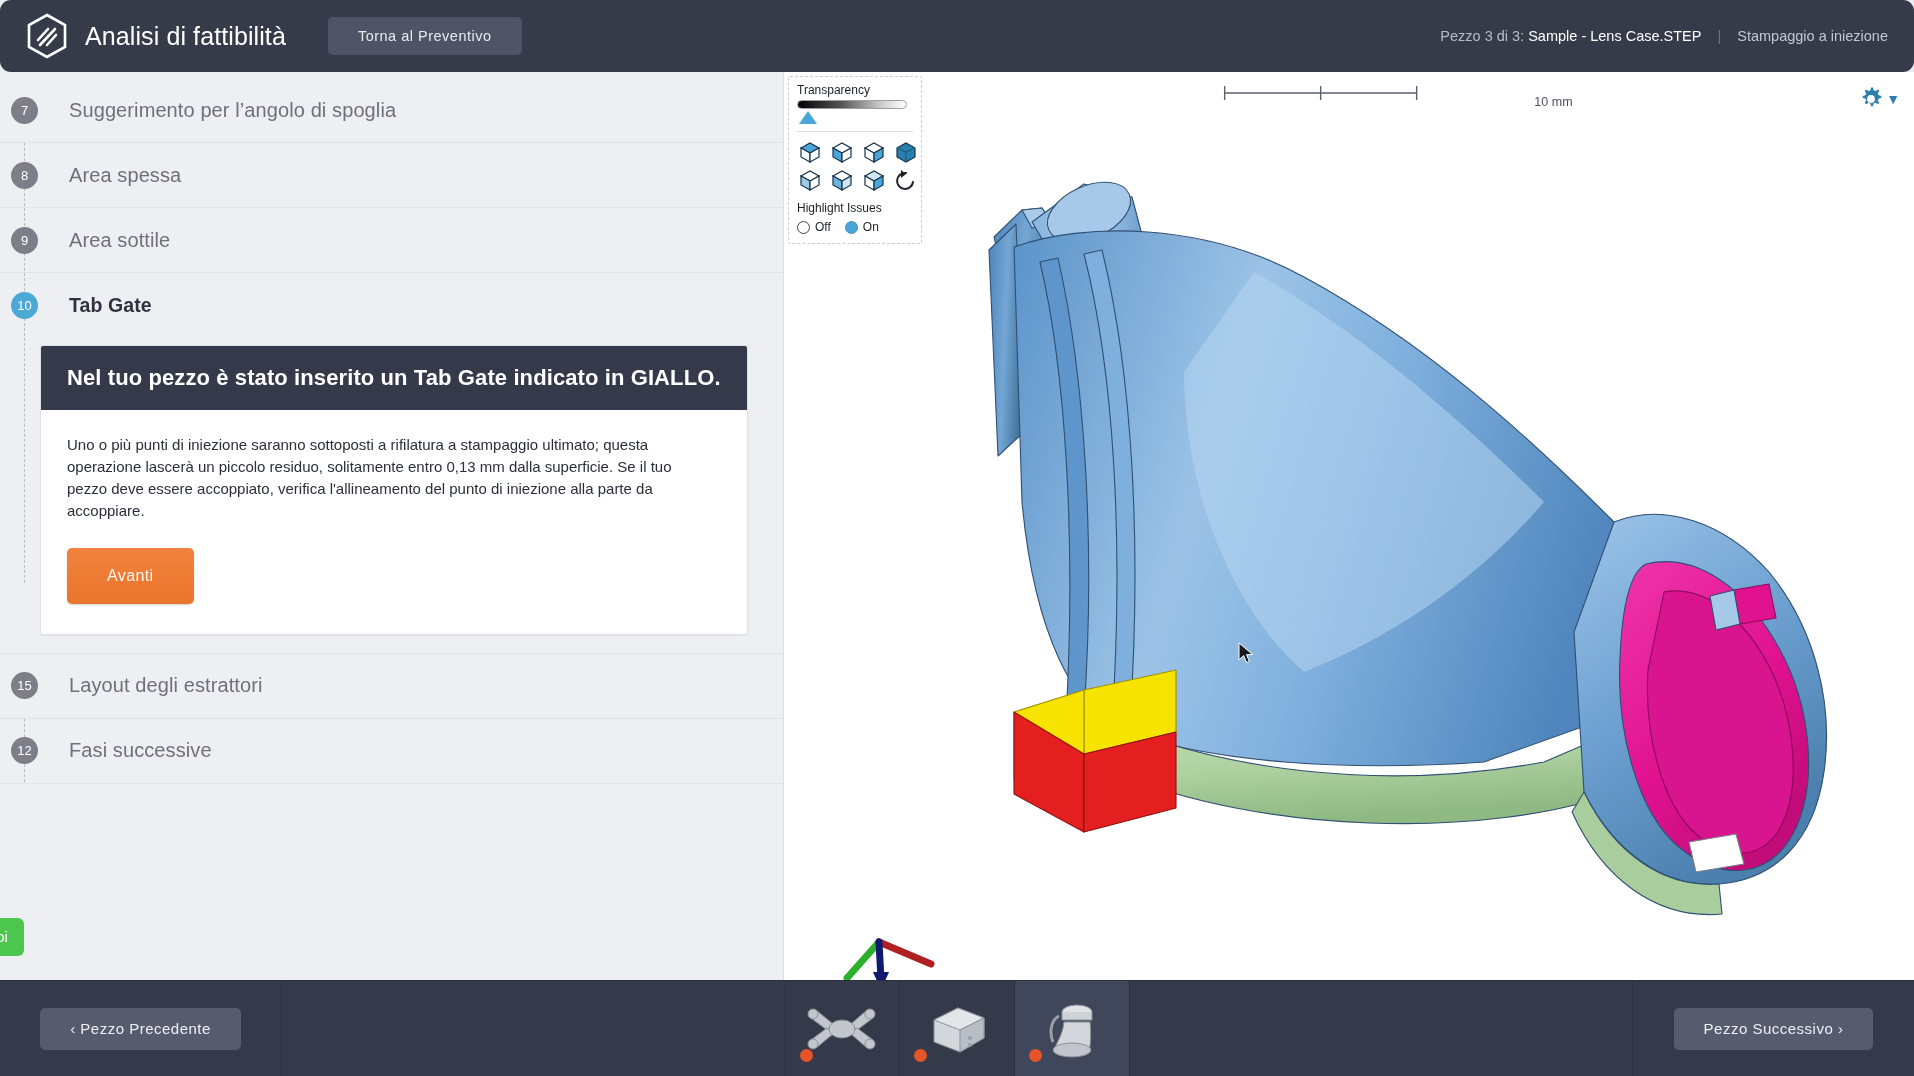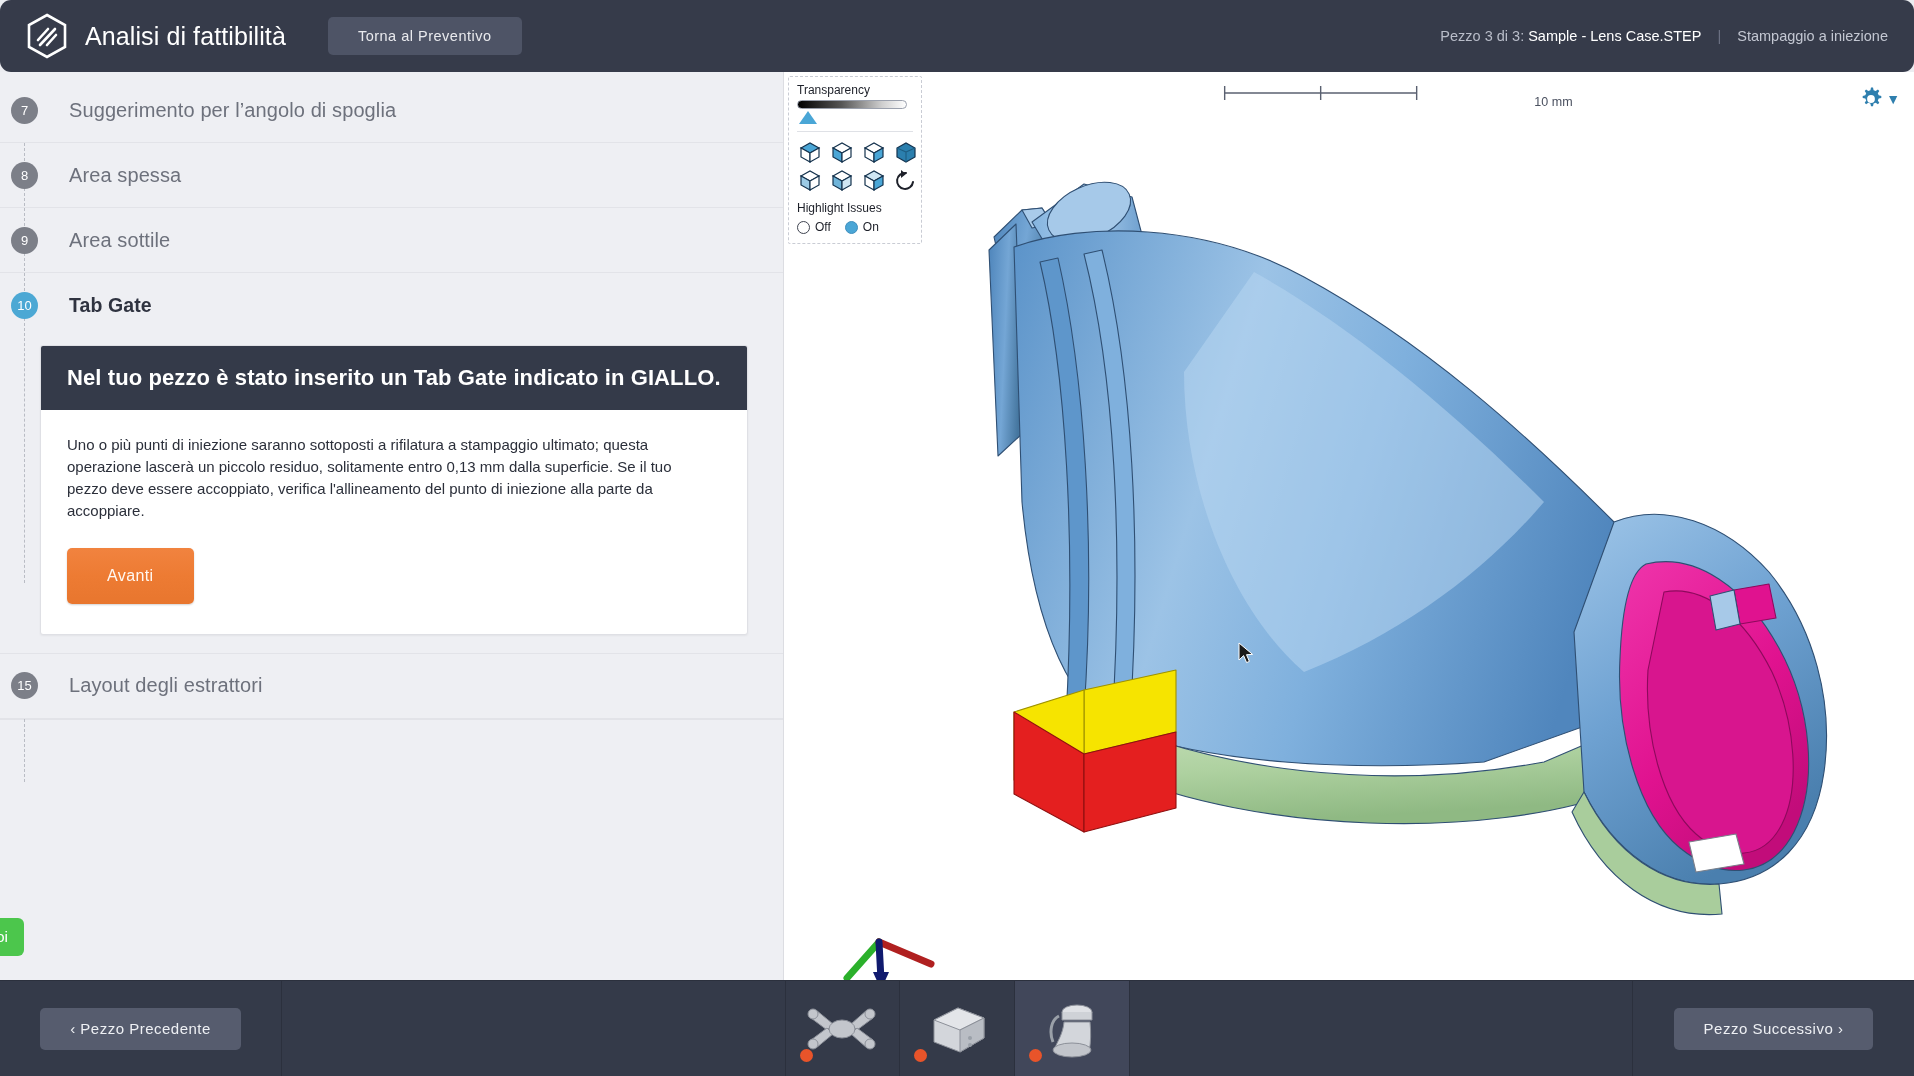--- a/index.html
+++ b/index.html
@@ -250,20 +250,26 @@
         <div class="step-row">
           <div class="bullet">15</div>
           <div class="step-label">Layout degli estrattori</div>
         </div>
       </div>
       <div class="divider"></div>
       <div style="position:relative;height:0;">
         <div class="connector" style="top:0;height:63px;"></div>
       </div>
 
+      <div class="step">
+        <div class="step-row">
+          <div class="bullet">12</div>
+          <div class="step-label">Fasi successive</div>
+        </div>
+      </div>
       <div class="divider"></div>
 
       <div class="chat-widget">con noi</div>
     </div>
 
     <div class="viewport">
 
       <svg class="vp-canvas" viewBox="0 0 1130 908" preserveAspectRatio="xMidYMid meet">
         <defs>
           <linearGradient id="gBlueMain" x1="0" y1="0" x2="1" y2="0.25">

